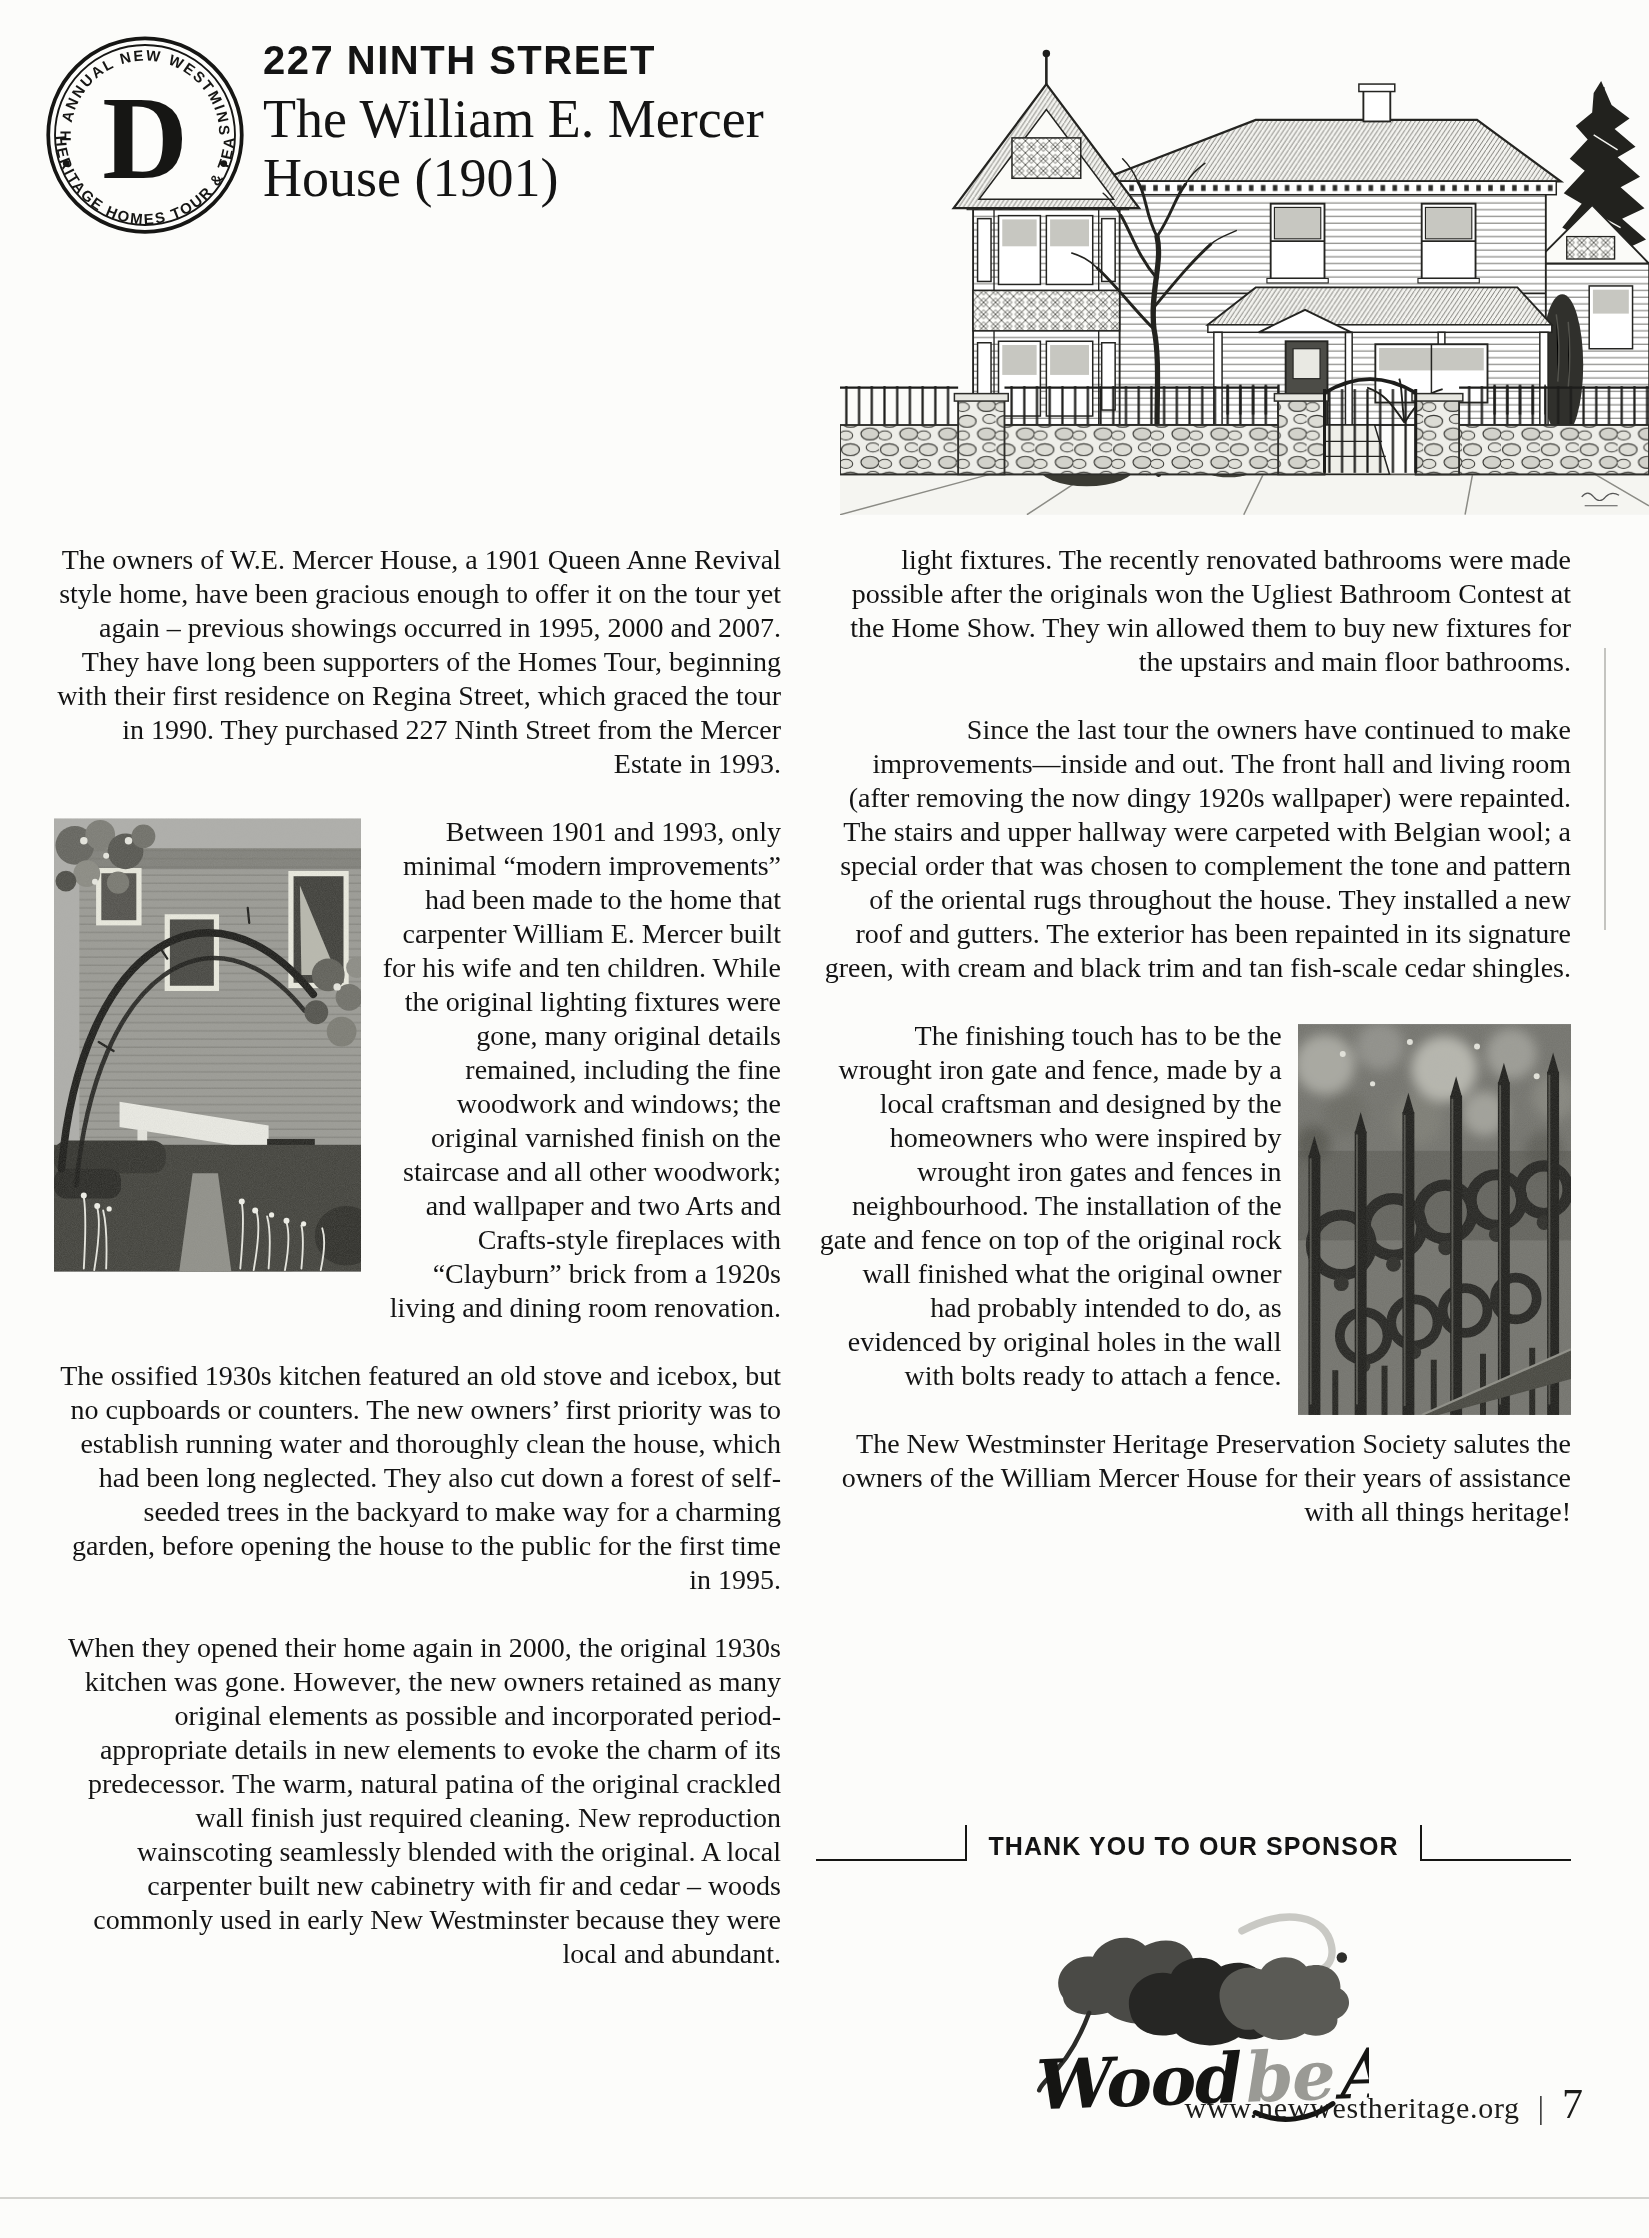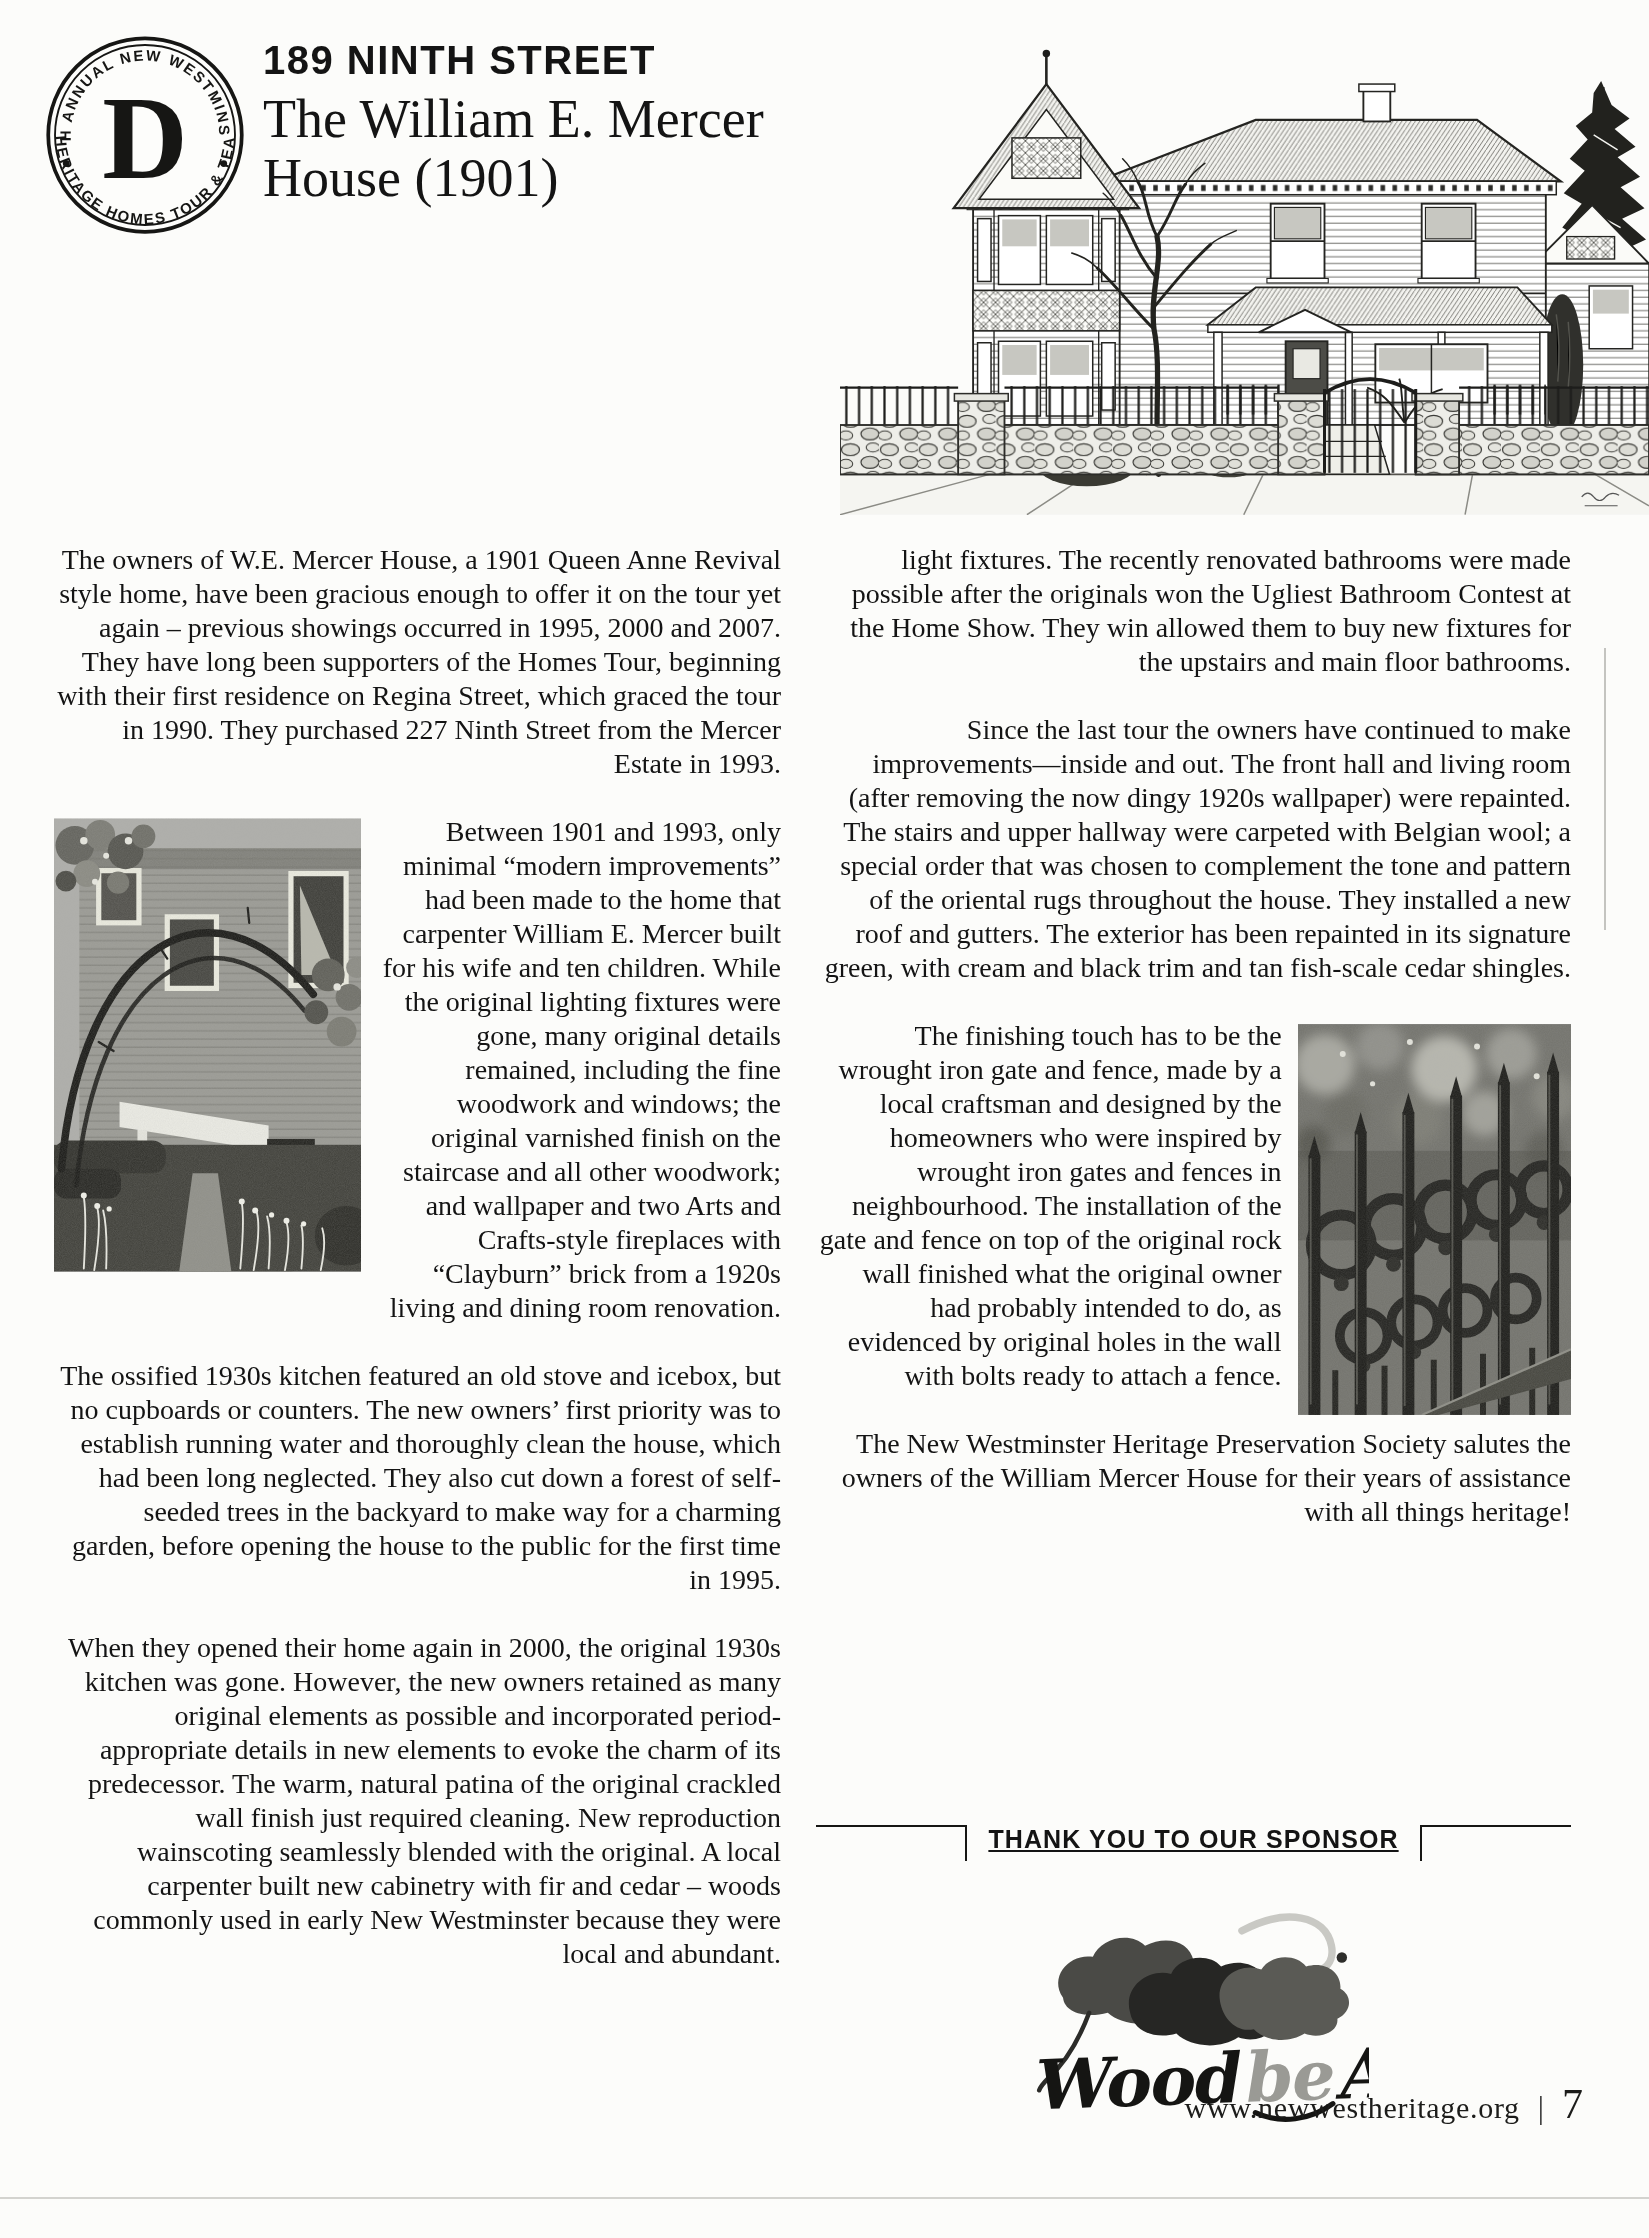--- a/index.html
+++ b/index.html
@@ -22,21 +22,21 @@
   
   .col{position:absolute;top:543px;font-size:28px;line-height:34px;text-align:right;}
   .col-left{left:54px;width:727px;}
   .col-right{left:816px;width:755px;}
   .col p,.para{margin:0 0 34px 0;clear:both;}
   .garden{float:left;width:307px;height:454px;margin:3px 15px 4.5px 0;}
   .fence{float:right;width:273px;height:391px;margin:4.5px 0 3px 16.4px;}
   .garden svg,.fence svg{display:block;width:100%;height:100%;}
   
   .sponsor{position:absolute;left:816px;top:1825px;width:755px;}
-  .sp-head{display:flex;align-items:flex-start;text-decoration:underline;}
+  .sp-head{display:flex;align-items:flex-end;}
   .rule{flex:1;height:2.2px;background:#161614;}
   .tick{width:2.2px;height:36px;background:#161614;}
   .sp-title{padding:0 21px;font-family:"Liberation Sans",sans-serif;font-weight:700;font-size:25px;letter-spacing:1.1px;white-space:nowrap;}
   .sp-logo{display:block;margin:25px auto 0 auto;width:351px;height:246px;}
   
   .footer{position:absolute;left:816px;top:2080px;width:767px;text-align:right;white-space:nowrap;
           font-family:Liberation Serif, serif;color:#1c1c1a;}
   .site{font-size:30px;letter-spacing:0.7px;}
   .bar{font-size:31px;padding:0 18px;color:#333;}
   .pnum{font-size:42px;}
@@ -63,21 +63,21 @@
       <text font-family="Liberation Sans, sans-serif" font-size="20" font-weight="700" letter-spacing="2.5" fill="#161614">
         <textPath href="#sealBot" startOffset="50%" text-anchor="middle">HERITAGE HOMES TOUR &amp; TEA</textPath>
       </text>
       <circle cx="31" cy="174" r="4.5" fill="#161614"></circle>
       <circle cx="241" cy="174" r="4.5" fill="#161614"></circle>
       <text x="136" y="193" text-anchor="middle" font-family="Liberation Serif, serif" font-weight="700" font-size="158" fill="#161614">D</text>
     </svg>
   </div>
 
   <div class="title-block">
-    <div class="addr">189 NINTH STREET</div>
+    <div class="addr">227 NINTH STREET</div>
     <div class="t t1">The William E. Mercer</div>
     <div class="t">House (1901)</div>
   </div>
 
   <div class="house-illo">
     <svg viewBox="0 0 1082 668">
       <defs>
         <pattern id="h-siding" width="10" height="9" patternUnits="userSpaceOnUse">
           <rect width="10" height="9" fill="#ffffff"></rect>
             <path d="M0 8h10" stroke="#6a6a66" stroke-width="1.3"></path>

